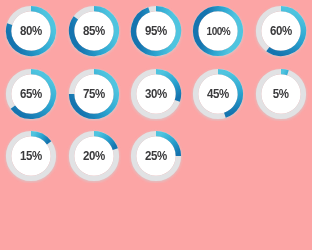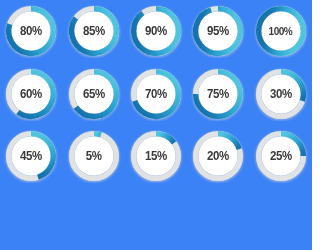--- a/index.html
+++ b/index.html
@@ -11,21 +11,21 @@
     width: 312px;
     height: 250px;
     background: #ffffff;
     font-family: "Liberation Sans", sans-serif;
     overflow: hidden;
   }
   #gauge-board {
     position: relative;
     width: 312px;
     height: 250px;
-    background: #3b82f6;
+    background: #fca5a5;
     box-sizing: border-box;
   }
   .gauge-grid {
     position: absolute;
     left: 0;
     top: 0;
     width: 312px;
     height: 250px;
     display: grid;
     grid-template-columns: repeat(5, 1fr);
@@ -107,39 +107,20 @@
           <circle cx="27" cy="27.9" r="22.4" fill="none" stroke="#CFD1D4" stroke-width="6.5" opacity="0.55" filter="url(#soft-1)"></circle>
           <circle cx="27" cy="27" r="19.7" fill="#FFFFFF"></circle>
           <circle cx="27" cy="27" r="22.4" fill="none" stroke="#E1E2E4" stroke-width="5.4"></circle>
           <path d="M 27.000 4.600 A 22.4 22.4 0 1 1 8.878 13.834" fill="none" stroke="url(#grad-1)" stroke-width="5.4" stroke-linecap="butt"></path>
         </svg>
         <span class="gauge-label">85%</span>
       </div>
       <div class="gauge">
         <svg class="gauge-svg" viewBox="0 0 54 54">
           <defs>
-            <linearGradient id="grad-2" gradientUnits="userSpaceOnUse" x1="42.94" y1="11.26" x2="7.24" y2="16.46">
-              <stop offset="0" stop-color="#4FC4DF"></stop>
-              <stop offset="0.5" stop-color="#2BA4D0"></stop>
-              <stop offset="1" stop-color="#1574AF"></stop>
-            </linearGradient>
-            <filter id="soft-2" x="-30%" y="-30%" width="160%" height="160%">
-              <feGaussianBlur in="SourceGraphic" stdDeviation="1.25"></feGaussianBlur>
-            </filter>
-          </defs>
-          <circle cx="27" cy="27.9" r="22.4" fill="none" stroke="#CFD1D4" stroke-width="6.5" opacity="0.55" filter="url(#soft-2)"></circle>
-          <circle cx="27" cy="27" r="19.7" fill="#FFFFFF"></circle>
-          <circle cx="27" cy="27" r="22.4" fill="none" stroke="#E1E2E4" stroke-width="5.4"></circle>
-          <path d="M 27.000 4.600 A 22.4 22.4 0 1 1 13.834 8.878" fill="none" stroke="url(#grad-2)" stroke-width="5.4" stroke-linecap="butt"></path>
-        </svg>
-        <span class="gauge-label">90%</span>
-      </div>
-      <div class="gauge">
-        <svg class="gauge-svg" viewBox="0 0 54 54">
-          <defs>
             <linearGradient id="grad-3" gradientUnits="userSpaceOnUse" x1="43.62" y1="11.98" x2="11.06" y2="11.26">
               <stop offset="0" stop-color="#4FC4DF"></stop>
               <stop offset="0.5" stop-color="#2BA4D0"></stop>
               <stop offset="1" stop-color="#1574AF"></stop>
             </linearGradient>
             <filter id="soft-3" x="-30%" y="-30%" width="160%" height="160%">
               <feGaussianBlur in="SourceGraphic" stdDeviation="1.25"></feGaussianBlur>
             </filter>
           </defs>
           <circle cx="27" cy="27.9" r="22.4" fill="none" stroke="#CFD1D4" stroke-width="6.5" opacity="0.55" filter="url(#soft-3)"></circle>
@@ -198,39 +179,20 @@
             <filter id="soft-7" x="-30%" y="-30%" width="160%" height="160%">
               <feGaussianBlur in="SourceGraphic" stdDeviation="1.25"></feGaussianBlur>
             </filter>
           </defs>
           <circle cx="27" cy="27.9" r="22.4" fill="none" stroke="#CFD1D4" stroke-width="6.5" opacity="0.55" filter="url(#soft-7)"></circle>
           <circle cx="27" cy="27" r="19.7" fill="#FFFFFF"></circle>
           <circle cx="27" cy="27" r="22.4" fill="none" stroke="#E1E2E4" stroke-width="5.4"></circle>
           <path d="M 27.000 4.600 A 22.4 22.4 0 1 1 8.878 40.166" fill="none" stroke="url(#grad-7)" stroke-width="5.4" stroke-linecap="butt"></path>
         </svg>
         <span class="gauge-label">65%</span>
-      </div>
-      <div class="gauge">
-        <svg class="gauge-svg" viewBox="0 0 54 54">
-          <defs>
-            <linearGradient id="grad-8" gradientUnits="userSpaceOnUse" x1="39.94" y1="8.71" x2="9.39" y2="40.84">
-              <stop offset="0" stop-color="#4FC4DF"></stop>
-              <stop offset="0.5" stop-color="#2BA4D0"></stop>
-              <stop offset="1" stop-color="#1574AF"></stop>
-            </linearGradient>
-            <filter id="soft-8" x="-30%" y="-30%" width="160%" height="160%">
-              <feGaussianBlur in="SourceGraphic" stdDeviation="1.25"></feGaussianBlur>
-            </filter>
-          </defs>
-          <circle cx="27" cy="27.9" r="22.4" fill="none" stroke="#CFD1D4" stroke-width="6.5" opacity="0.55" filter="url(#soft-8)"></circle>
-          <circle cx="27" cy="27" r="19.7" fill="#FFFFFF"></circle>
-          <circle cx="27" cy="27" r="22.4" fill="none" stroke="#E1E2E4" stroke-width="5.4"></circle>
-          <path d="M 27.000 4.600 A 22.4 22.4 0 1 1 5.696 33.922" fill="none" stroke="url(#grad-8)" stroke-width="5.4" stroke-linecap="butt"></path>
-        </svg>
-        <span class="gauge-label">70%</span>
       </div>
       <div class="gauge">
         <svg class="gauge-svg" viewBox="0 0 54 54">
           <defs>
             <linearGradient id="grad-9" gradientUnits="userSpaceOnUse" x1="40.73" y1="9.30" x2="6.17" y2="35.25">
               <stop offset="0" stop-color="#4FC4DF"></stop>
               <stop offset="0.5" stop-color="#2BA4D0"></stop>
               <stop offset="1" stop-color="#1574AF"></stop>
             </linearGradient>
             <filter id="soft-9" x="-30%" y="-30%" width="160%" height="160%">

